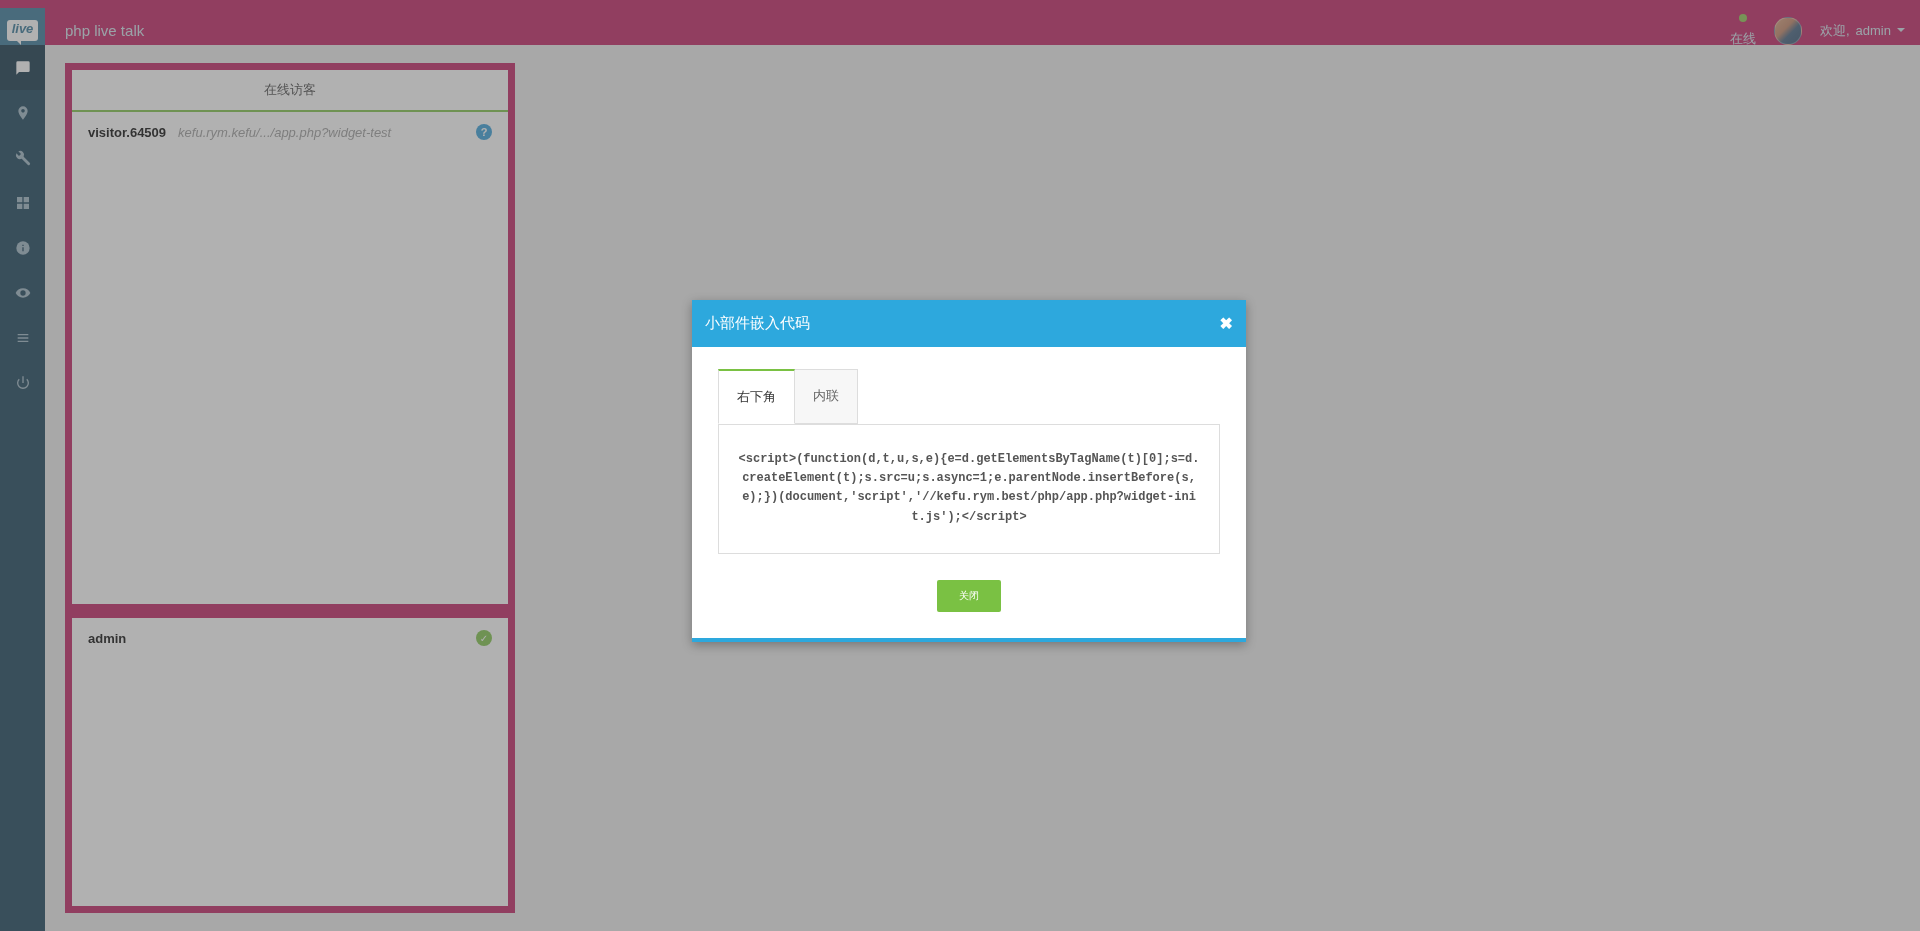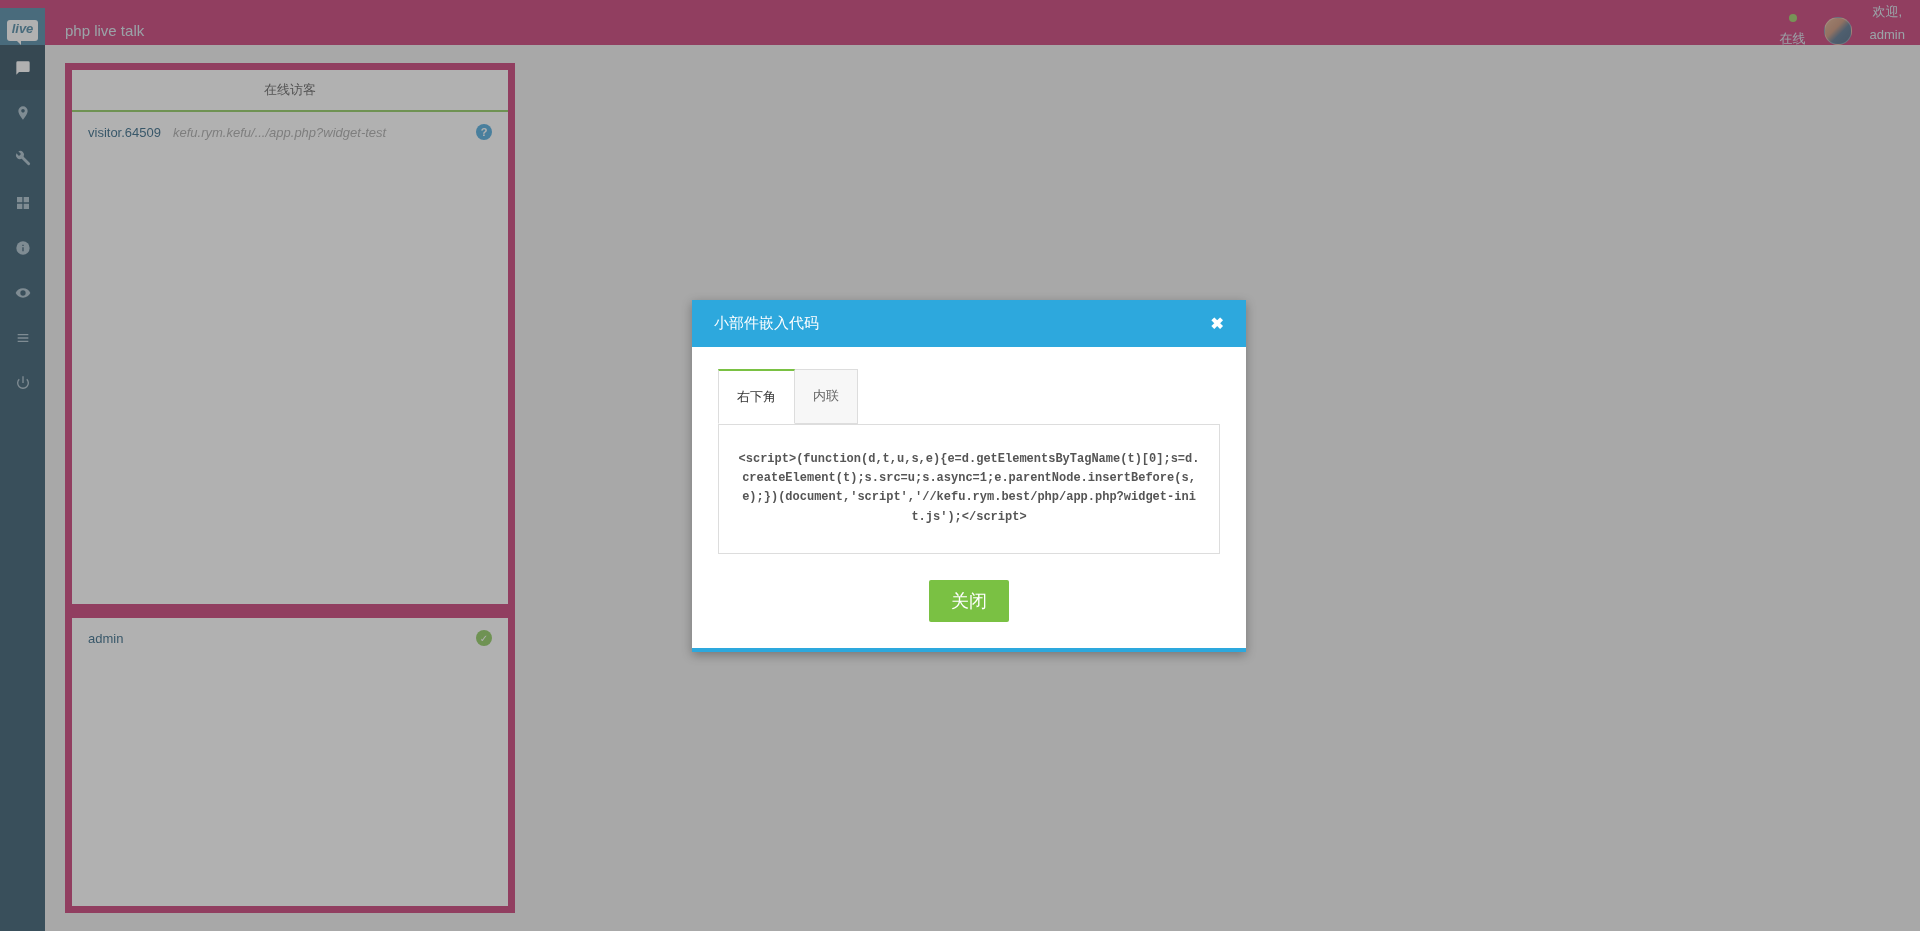--- a/index.html
+++ b/index.html
@@ -82,21 +82,20 @@
   height: 28px;
   border-radius: 50%;
   background: linear-gradient(135deg,#d9a07a 0%, #c08060 40%, #3a5a7a 60%, #2a4a6a 100%);
   border: 1px solid rgba(255,255,255,0.3);
 }
 .welcome {
   color: #d1e2eb;
   display: flex;
   align-items: center;
   gap: 6px;
-  flex-direction: column;
 }
 .chev-down {
   width: 0; height: 0;
   border: 4px solid transparent;
   border-top-color: #d1e2eb;
   margin-top: 3px;
 }
 
 
 .leftrail {
@@ -176,21 +175,21 @@
 .left-col .panel:first-child { flex: 0 0 548px; }
 .left-col .panel:last-child { flex: 1; }
 
 .visitor-row, .op-row {
   display: flex;
   align-items: center;
   padding: 12px 16px;
   font-size: 13px;
   gap: 12px;
 }
-.visitor-name { color: #0c4a6e; font-weight: 400; }
+.visitor-name { color: #000000; font-weight: 700; }
 .visitor-url { color: #999; font-style: italic; flex: 1; }
 .help-circle {
   width: 16px; height: 16px; border-radius: 50%;
   background: #2e9ad6; color: #fff; font-size: 11px;
   display: flex; align-items: center; justify-content: center;
   font-weight: bold;
 }
 .check-circle {
   width: 16px; height: 16px; border-radius: 50%;
   background: #7ac143; color: #fff; font-size: 10px;
@@ -212,21 +211,21 @@
   left: 692px;
   top: 300px;
   background: #fff;
   z-index: 200;
   box-shadow: 0 3px 10px rgba(0,0,0,0.3);
   border-bottom: 4px solid #2da8dd;
 }
 .modal-head {
   background: #2da8dd;
   color: #fff;
-  padding: 14px 22px;
+  padding: 14px 13px;
   font-size: 15px;
   display: flex;
   align-items: center;
 }
 .modal-close {
   margin-left: auto;
   font-size: 16px;
   font-weight: bold;
   cursor: pointer;
   color: #fff;
@@ -276,21 +275,21 @@
 }
 .modal-actions {
   text-align: center;
   margin-top: 26px;
 }
 .btn-close {
   background: #7ac143;
   color: #fff;
   border: none;
   padding: 9px 22px;
-  font-size: 18px;
+  font-size: 10px;
   cursor: pointer;
   border-radius: 2px;
 }
 </style>
 </head>
 <body>
 
 <div class="header">
   <div class="logo-box">
     <div class="logo-badge">live</div>

